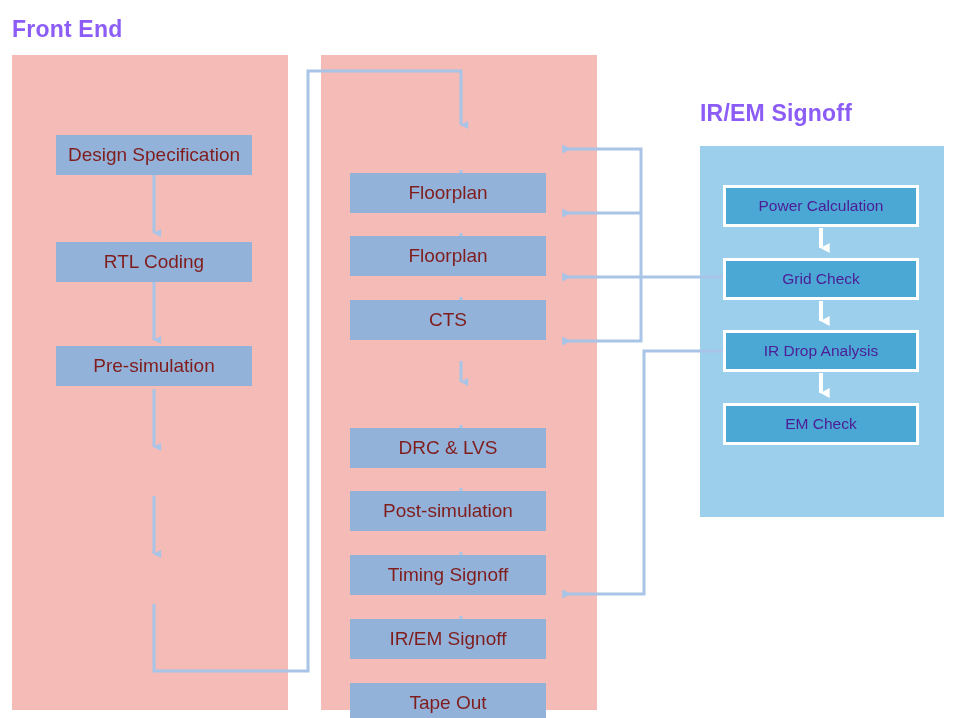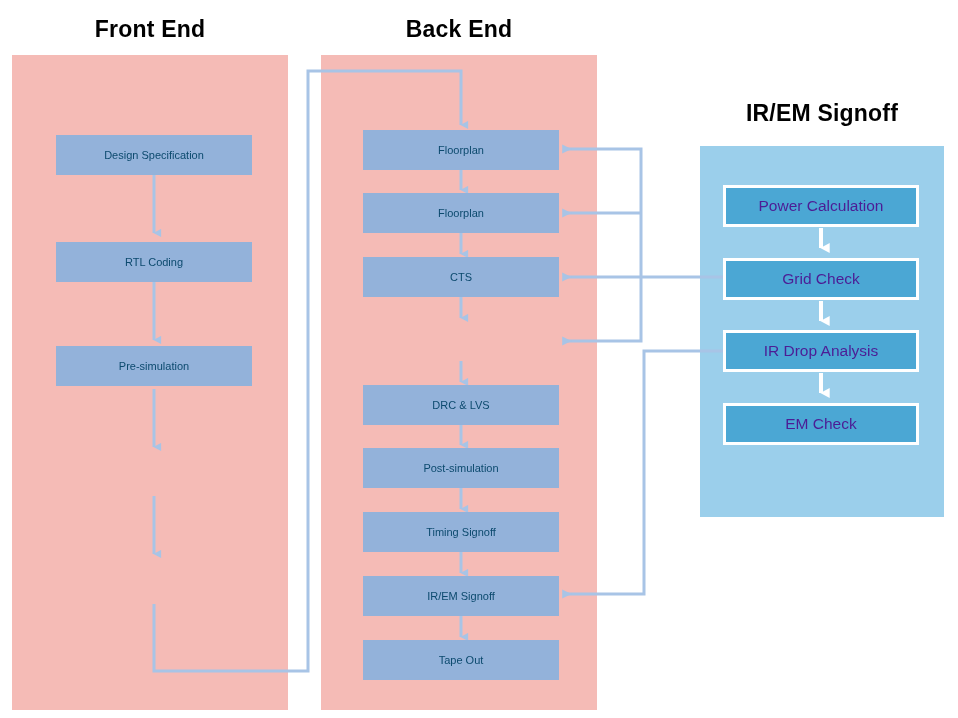--- a/index.html
+++ b/index.html
@@ -38,48 +38,47 @@
     left: 700px; top: 146px;
     width: 244px; height: 371px;
     background: #9bcfeb;
   }
 
   
   .col-title {
     position: absolute;
     font-size: 23px;
     font-weight: bold;
-    color: #000000;
+    color: #8b5cf6;
     letter-spacing: 0.2px;
-    text-align: center;
     white-space: nowrap;
   }
   .title-frontend { left: 12px;  top: 16px; width: 276px; }
   .title-backend  { left: 321px; top: 16px; width: 276px; }
   .title-irem     { left: 700px; top: 100px; width: 244px; }
 
   
   .step {
     position: absolute;
     box-sizing: border-box;
     background: #93b2da;
-    color: #0c4a6e;
-    font-size: 11px;
+    color: #7f1d1d;
+    font-size: 19px;
     display: flex;
     align-items: center;
     justify-content: center;
     text-align: center;
     line-height: 1.1;
   }
   .step-fe, .step-be {
     width: 196px;
     height: 40px;
   }
   .step-fe { left: 56px; }
-  .step-be { left: 363px; }
+  .step-be { left: 350px; margin-top: 43px; }
 
   
   .step-ir {
     left: 723px;
     width: 196px;
     height: 42px;
     background: #4ba7d4;
     color: #4c1d95;
     border: 3px solid #ffffff;
     font-size: 15.5px;
@@ -96,21 +95,20 @@
 </head>
 <body>
 
 <div id="canvas">
 
   <div class="panel panel-frontend"></div>
   <div class="panel panel-backend"></div>
   <div class="panel panel-irem"></div>
 
   <div class="col-title title-frontend">Front End</div>
-  <div class="col-title title-backend">Back End</div>
   <div class="col-title title-irem">IR/EM Signoff</div>
 
   <svg id="wires" viewBox="0 0 958 718" xmlns="http://www.w3.org/2000/svg">
     <defs>
       <marker id="arrowDown" markerWidth="9" markerHeight="9" refX="4.5" refY="7.6" orient="auto" markerUnits="userSpaceOnUse">
         <path d="M0.4,0.5 L8.6,0.5 L4.5,8.2 Z" fill="#a8c4e6"></path>
       </marker>
       <marker id="arrowLeft" markerWidth="11" markerHeight="10" refX="9.4" refY="5" orient="auto" markerUnits="userSpaceOnUse">
         <path d="M10.2,0.6 L10.2,9.4 L1.0,5.0 Z" fill="#a8c4e6"></path>
       </marker>

